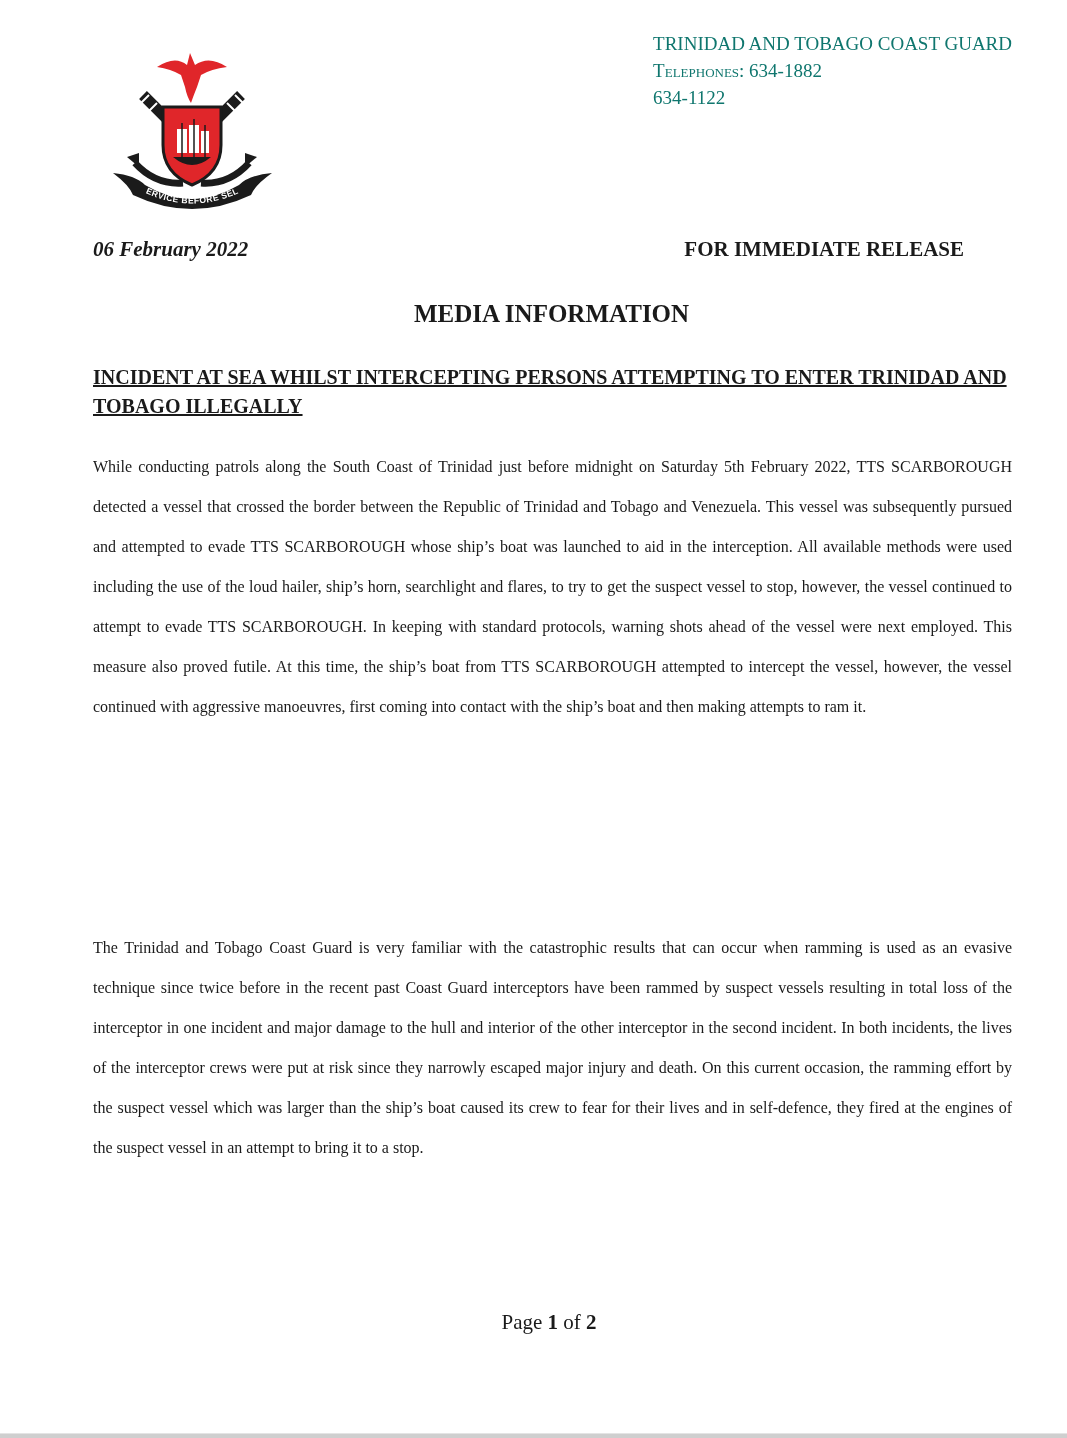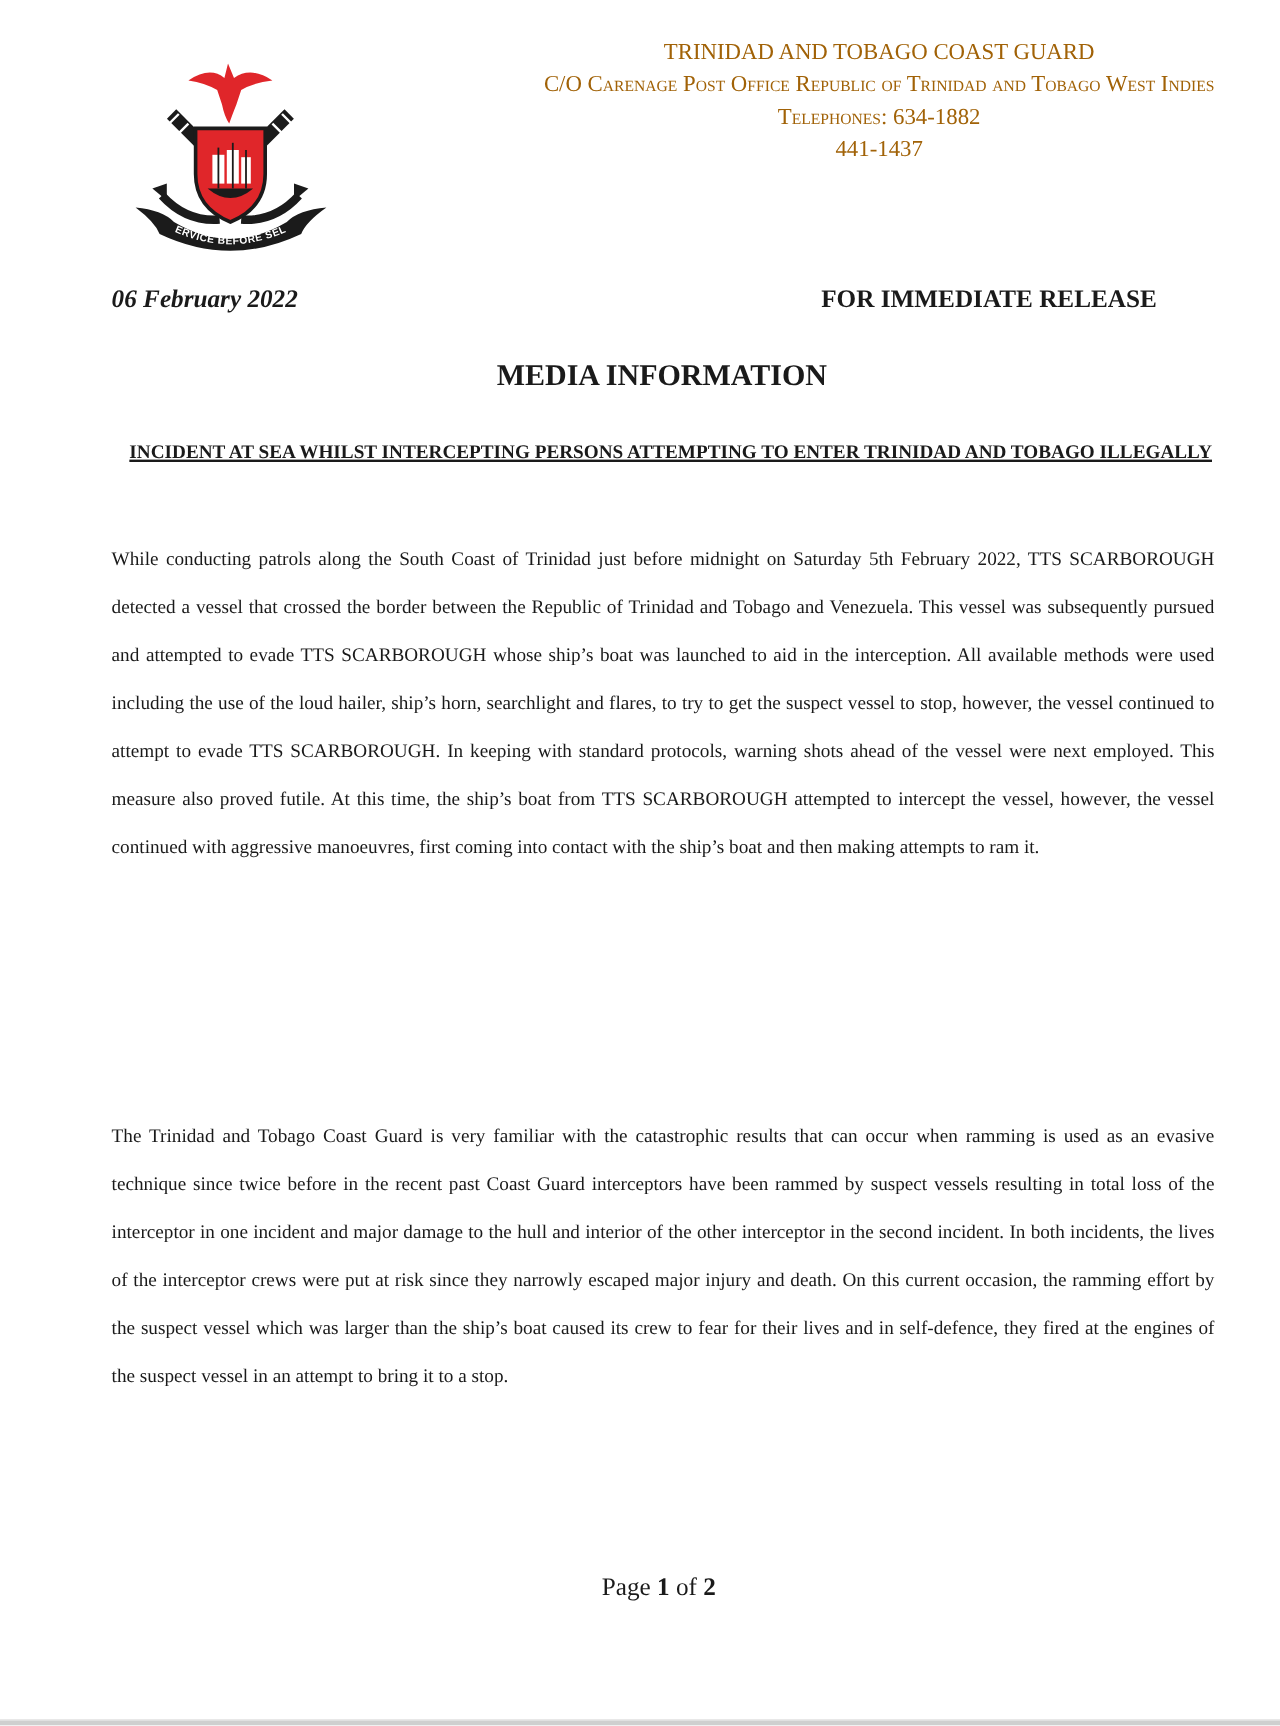--- a/index.html
+++ b/index.html
@@ -2,31 +2,31 @@
 <html><head>
 <meta charset="utf-8">
 <style>
   html, body { margin:0; padding:0; }
   body {
     width:1067px; height:1438px; background:#ffffff; position:relative; overflow:hidden;
     font-family: "Liberation Serif", "DejaVu Serif", serif; color:#1a1a1a;
   }
   .crest { position:absolute; left:105px; top:45px; width:175px; height:165px; }
   .letterhead {
-    position:absolute; right:55px; top:30px; text-align:center;
-    font-size:19px; line-height:27px; color:#a16207;
+    position:absolute; right:55px; top:30px; text-align:left;
+    font-size:19px; line-height:27px; color:#0f766e;
   }
   .letterhead .sc { font-variant: small-caps; }
   .meta-row { position:absolute; top:237px; left:93px; right:103px; font-weight:bold; font-size:21px; }
   .meta-row .date { position:absolute; left:0; top:0;font-style:italic; }
   .meta-row .release { position:absolute; right:0; top:0;text-align:right; }
   .heading { position:absolute; top:300px; left:0; width:1103px; text-align:center; font-weight:bold; font-size:25px; }
   .subject {
-    position:absolute; top:363px; left:93px; width:917px; text-align:right;
-    font-weight:bold; font-size:16px; line-height:29px; text-decoration:underline; text-decoration-thickness:2px;
+    position:absolute; top:363px; left:93px; width:917px; text-align:left;
+    font-weight:bold; font-size:20px; line-height:29px; text-decoration:underline; text-decoration-thickness:2px;
   }
   .para {
     position:absolute; left:93px; width:919px; font-size:16px; line-height:40px;
     text-align:justify; margin:0;
   }
   .p1 { top:447px; }
   .p2 { top:928px; }
   .footer { position:absolute; top:1310px; left:0; width:1098px; text-align:center; font-size:21px; }
   .footer b { font-weight:bold; }
   .bottom-bar { position:absolute; left:0; bottom:0; width:1067px; height:4px; background:#cfcfcf; border-top:1px solid #e4e4e4; }
@@ -72,26 +72,25 @@
     <path d="M8 128 Q30 130 40 140 Q87 168 134 140 Q144 130 167 128 Q150 140 146 150 Q87 178 28 150 Q24 140 8 128 Z" fill="#1b1b1b"></path>
     <path id="mottoPath" d="M38 147 Q87 170 136 147" fill="none"></path>
     <text font-family="Liberation Sans, sans-serif" font-size="8.5" font-weight="bold" fill="#ffffff" letter-spacing="0.5">
       <textPath href="#mottoPath" startOffset="50%" text-anchor="middle">SERVICE BEFORE SELF</textPath>
     </text>
   </svg>
 </div>
 
 <div class="letterhead">
   <div>TRINIDAD AND TOBAGO COAST GUARD</div>
-  <div class="sc">C/O Carenage Post Office Republic of Trinidad and Tobago West Indies</div>
   <div>
     <span class="sc">Telephones:</span>
     <span>634-1882</span>
   </div>
-  <div>441-1437</div>
+  <div>634-1122</div>
 </div>
 
 <div class="meta-row">
   <span class="date">06 February 2022</span>
   <span class="release">FOR IMMEDIATE RELEASE</span>
 </div>
 
 <div class="heading">MEDIA INFORMATION</div>
 
 <div class="subject">INCIDENT AT SEA WHILST INTERCEPTING PERSONS ATTEMPTING TO ENTER TRINIDAD AND TOBAGO ILLEGALLY</div>

